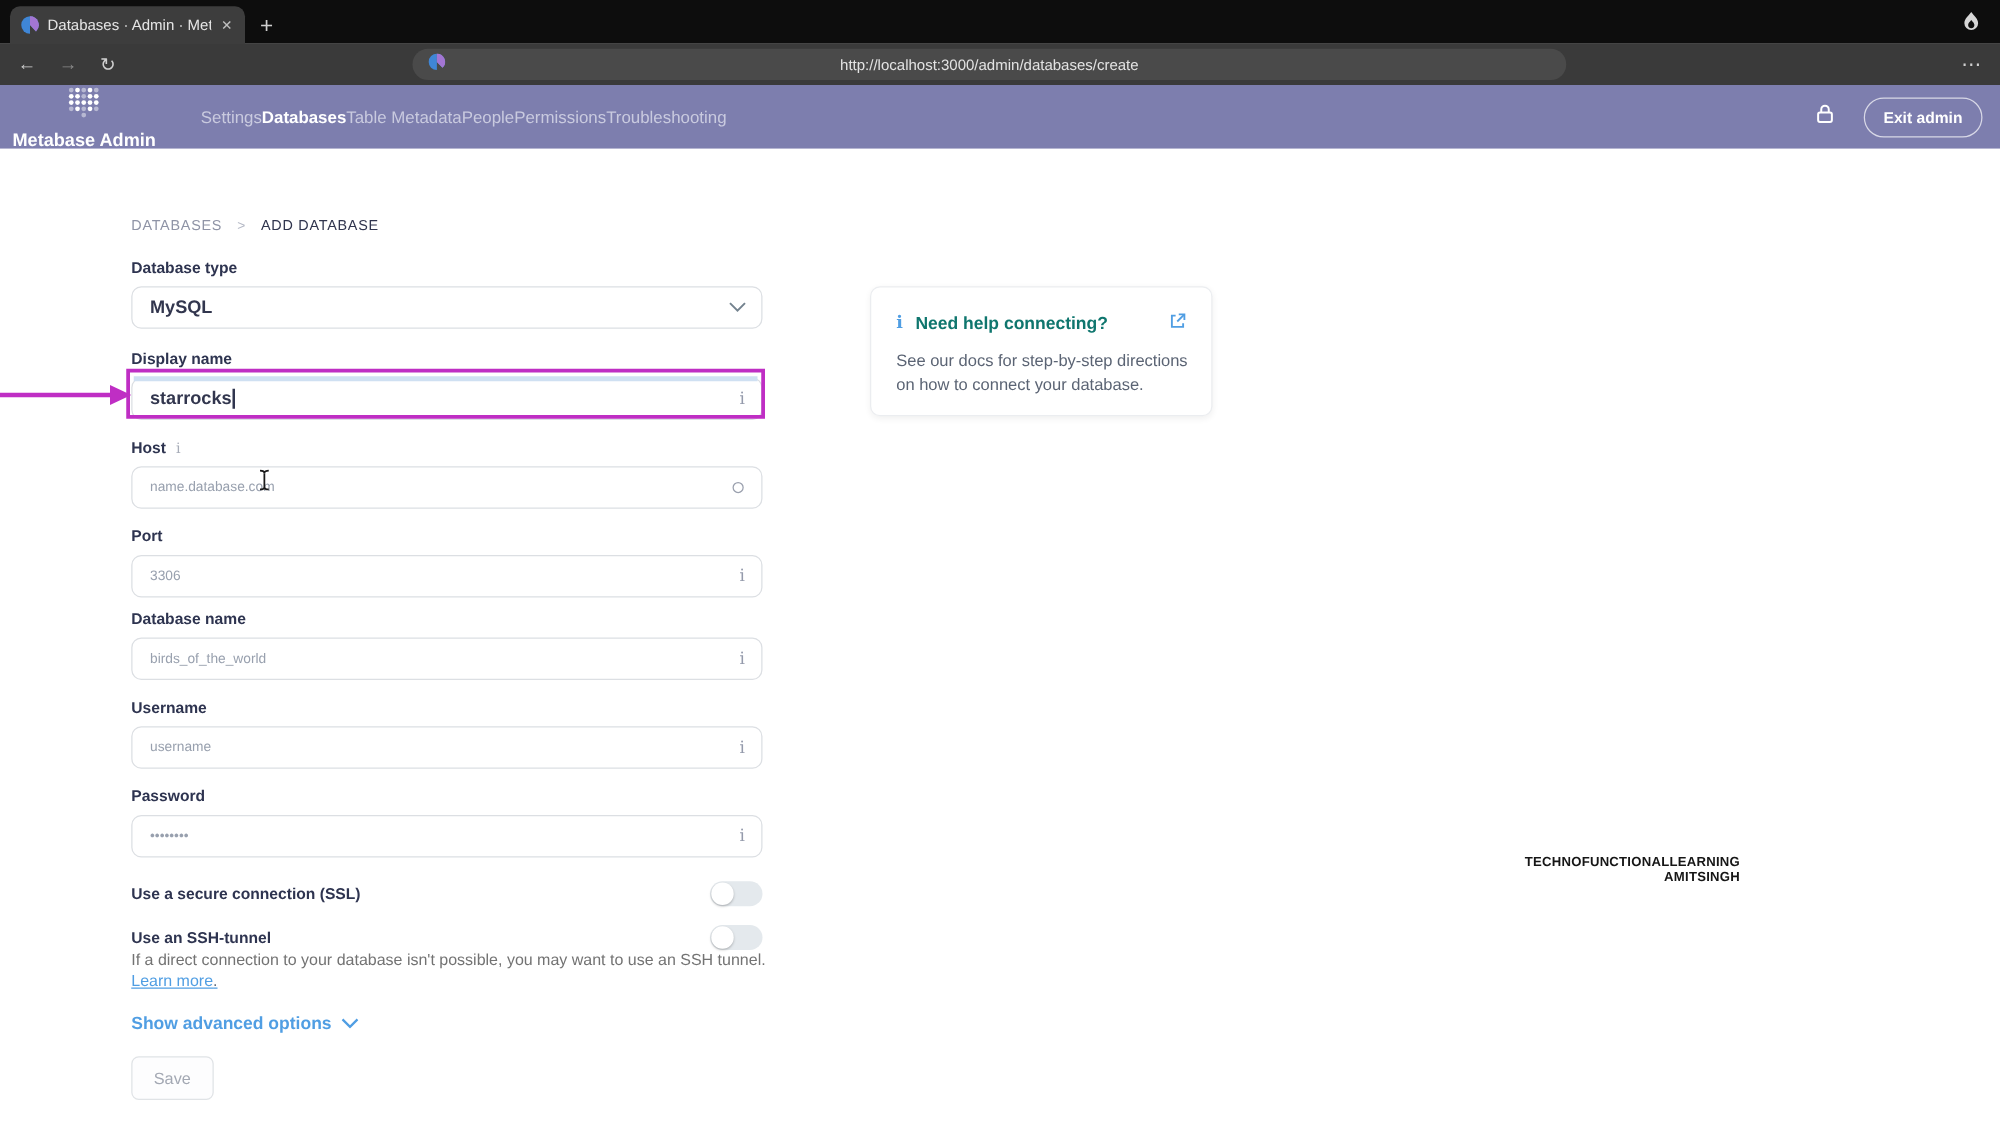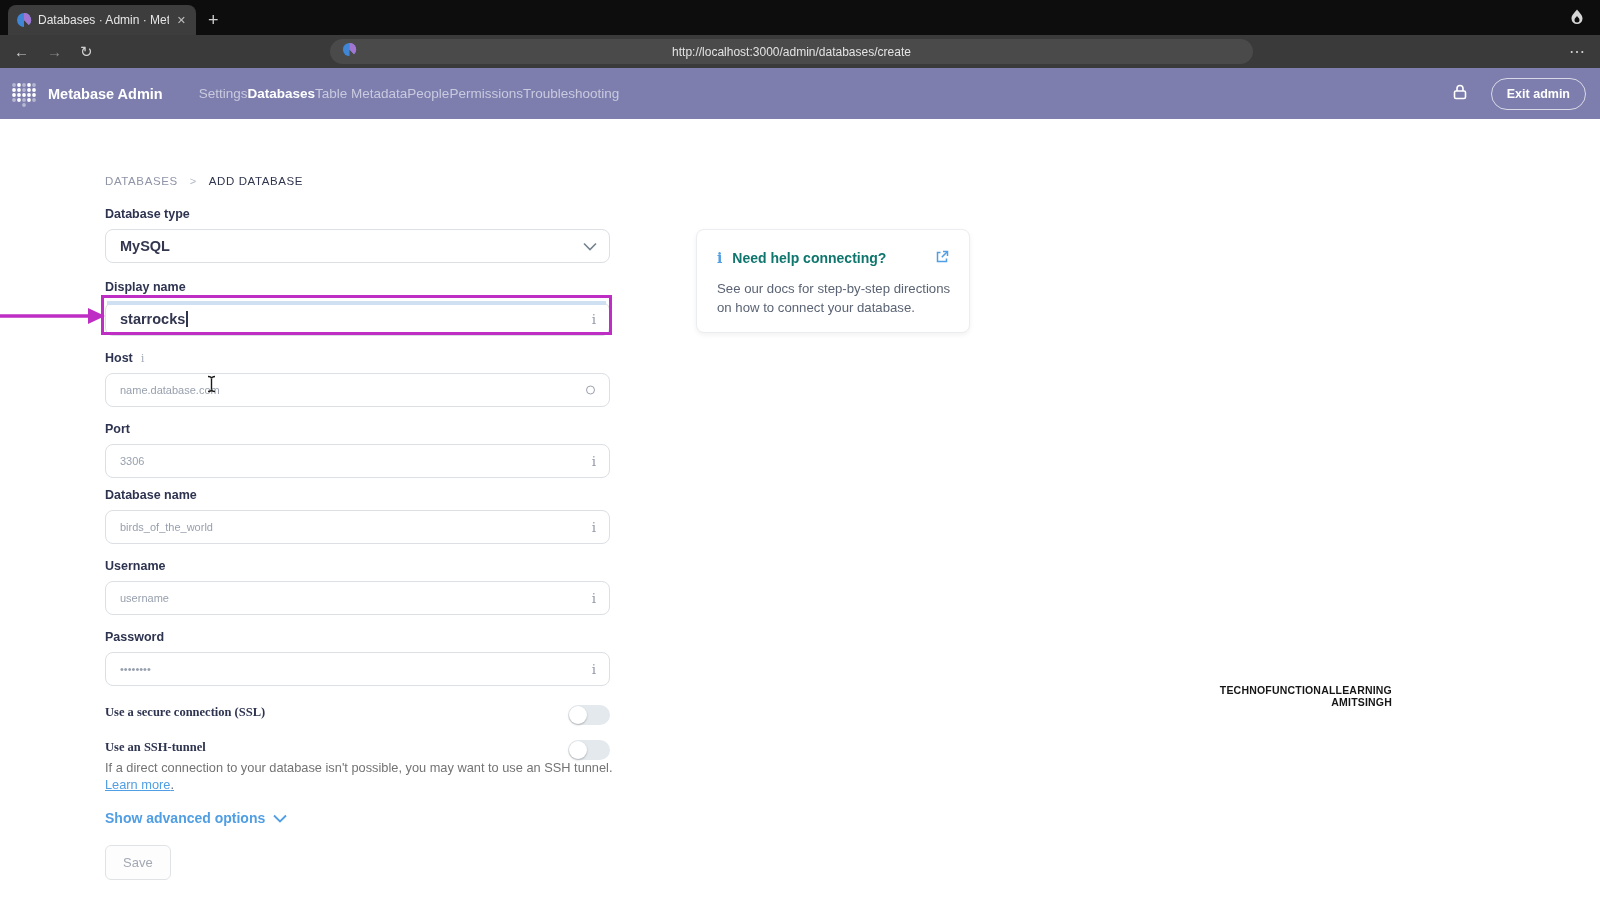--- a/index.html
+++ b/index.html
@@ -19,21 +19,21 @@
   .navbtns { display:flex; gap:18px; margin-left:14px; font-size:15px; }
   .navbtns .b { color:#cfcfcf; } .navbtns .dim { color:#8a8a8a; }
   .urlbar { position:absolute; left:330px; top:4px; width:923px; height:25px; background:#4a4a4a;
             border-radius:13px; display:flex; align-items:center; }
   .urlbar .fav { margin-left:12px; }
   .url-text { position:absolute; left:0; right:0; text-align:center; color:#e3e3e3; font-size:12px; }
   .menu-dots { position:absolute; right:14px; color:#cfcfcf; font-size:16px; letter-spacing:1px; }
 
   
   .adminbar { height:51px; background:#7d7eae; display:flex; align-items:center; position:relative; color:#fff; }
-  .brand { display:flex; align-items:center; gap:10px; margin-left:10px; }
+  .brand { display:flex; align-items:center; gap:10px; margin-left:10px;flex-direction:column; }
   .brand-name { font-size:14.5px; font-weight:bold; }
   .adminnav { display:flex; margin-left:36px; }
   .adminnav .item { font-size:13.5px; color:#c9cadf; cursor:pointer; }
   .adminnav .item.active { color:#fff; font-weight:bold; }
   .admin-right { position:absolute; right:14px; display:flex; align-items:center; gap:22px; }
   .exit-btn { border:1px solid rgba(255,255,255,.7); border-radius:16px; padding:8px 15px;
               font-size:12.5px; font-weight:bold; color:#fff; background:transparent; }
 
   
   .content { position:relative; height:781px; background:#fff; }
@@ -51,21 +51,21 @@
   .ibox input::placeholder { color:#98a0ae; font-weight:normal; }
   .val-bold { font-size:14.5px; font-weight:bold; color:#32364e; }
   .info-i { position:absolute; right:13px; top:50%; transform:translateY(-50%);
             font-family:"DejaVu Serif", serif; font-size:13.5px; color:#949aab; }
   .label-i { font-family:"DejaVu Serif", serif; font-size:11.5px; color:#a7acb8; font-weight:normal; }
   .circle-ico { position:absolute; right:14px; top:50%; transform:translateY(-50%); width:9px; height:9px;
                 border:1.4px solid #9aa0ae; border-radius:50%; }
   .chev { position:absolute; right:12px; top:50%; transform:translateY(-50%); }
   .caret { display:inline-block; width:1.5px; height:16px; background:#30354e; margin-left:1px; vertical-align:middle; }
 
-  .toggle-row { position:absolute; left:105px; width:505px; display:flex; align-items:flex-start; justify-content:space-between;font-family:Liberation Serif, serif; }
+  .toggle-row { position:absolute; left:105px; width:505px; display:flex; align-items:center; justify-content:space-between; }
   .tog { width:42px; height:20px; border-radius:10px; background:#e4e9ed; position:relative; }
   .tog .knob { position:absolute; left:1px; top:1px; width:18px; height:18px; border-radius:50%;
                background:#fff; box-shadow:0 1px 2px rgba(0,0,0,.25); }
 
   .ssh-desc { position:absolute; left:105px; top:641px; font-size:12.8px; color:#737373; white-space:nowrap; }
   .learn-link { position:absolute; left:105px; top:658px; font-size:12.8px; color:#509ee3; text-decoration:underline; }
   .adv-link { position:absolute; left:105px; top:691px; font-size:14px; font-weight:bold; color:#509ee3;
               display:flex; align-items:center; gap:8px; }
   .save-btn { position:absolute; left:105px; top:726px; padding:9px 17px; font-size:13px; color:#a3a8b3;
               background:#fdfdfe; border:1px solid #e0e3e6; border-radius:6px;

